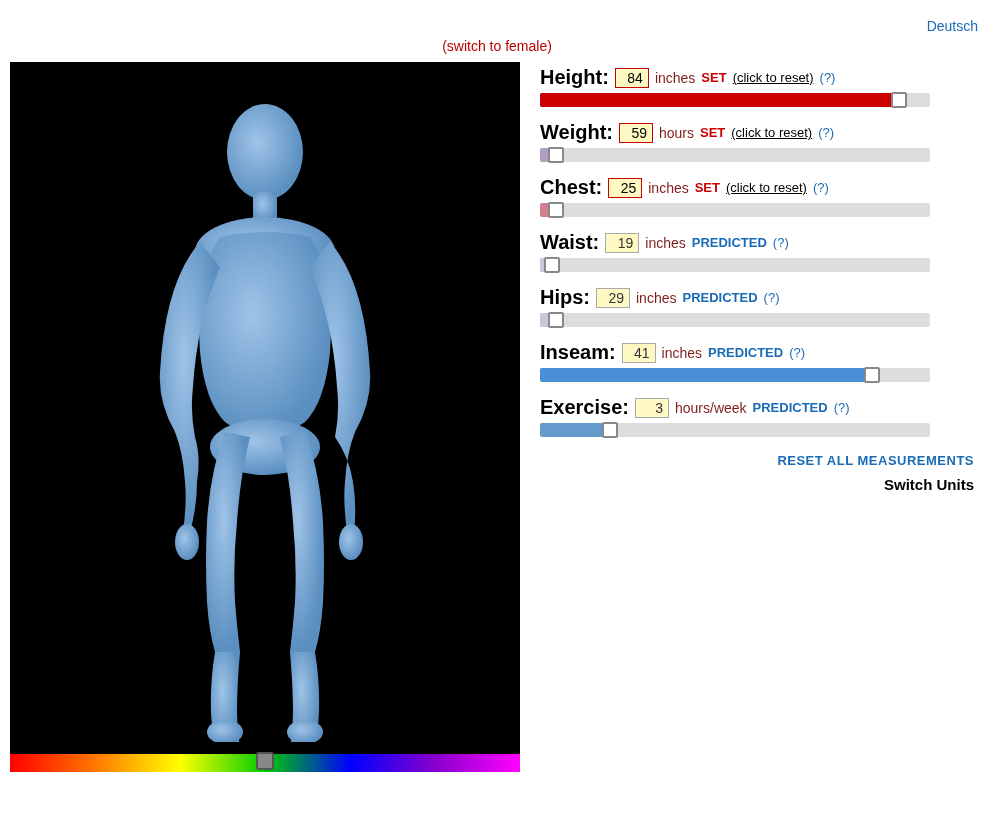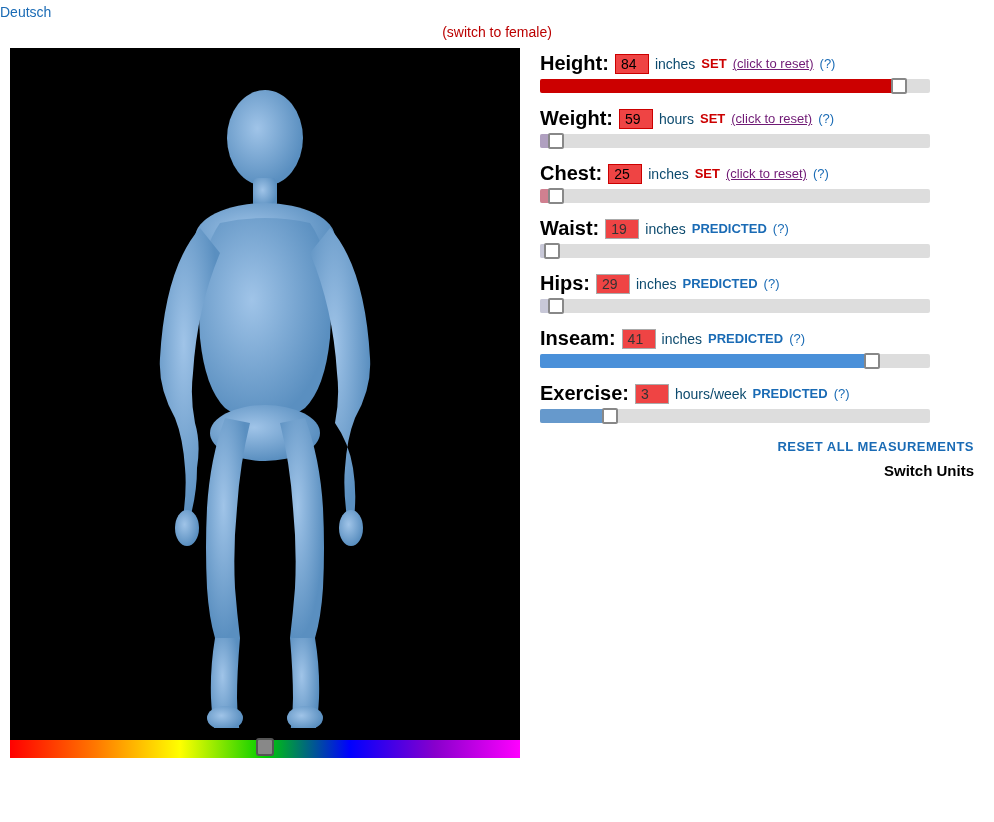--- a/index.html
+++ b/index.html
@@ -3,22 +3,22 @@
   <meta charset="utf-8">
   <style>
     * { box-sizing: border-box; margin: 0; padding: 0; }
     body {
       font-family: Arial, sans-serif;
       background: #fff;
       color: #000;
       font-size: 14px;
     }
     .top-right {
-      text-align: left;
-      padding: 4px 16px 0 0;
+      text-align: right;
+      padding: 18px 16px 0 0;
     }
     .top-right a {
       color: #1a6bb5;
       text-decoration: none;
       font-size: 14px;
     }
     .page-title {
       text-align: center;
       margin-top: 4px;
     }
@@ -95,44 +95,44 @@
     .measurement-label {
       font-weight: bold;
       font-size: 20px;
     }
     .measurement-value-box {
       border: 1px solid #c00;
       padding: 1px 5px;
       font-size: 14px;
       color: #000;
       min-width: 34px;
-      text-align: left;
-      background: #ef4444;
+      text-align: right;
+      background: #fef9c3;
     }
     .measurement-value-box.predicted {
       border: 1px solid #aaa;
       color: #333;
     }
     .measurement-unit {
       font-size: 14px;
-      color: #0c4a6e;
+      color: #7f1d1d;
     }
     .measurement-status-set {
       color: #c00;
       font-size: 13px;
       font-weight: bold;
       text-align: right;
     }
     .measurement-status-predicted {
       color: #1a6bb5;
       font-size: 13px;
       font-weight: bold;
     }
     .measurement-link {
-      color: #701a75;
+      color: #000000;
       text-decoration: underline;
       font-size: 13px;
       cursor: pointer;
     }
     .measurement-help {
       color: #1a6bb5;
       font-size: 13px;
       cursor: pointer;
     }
     .slider-track {

